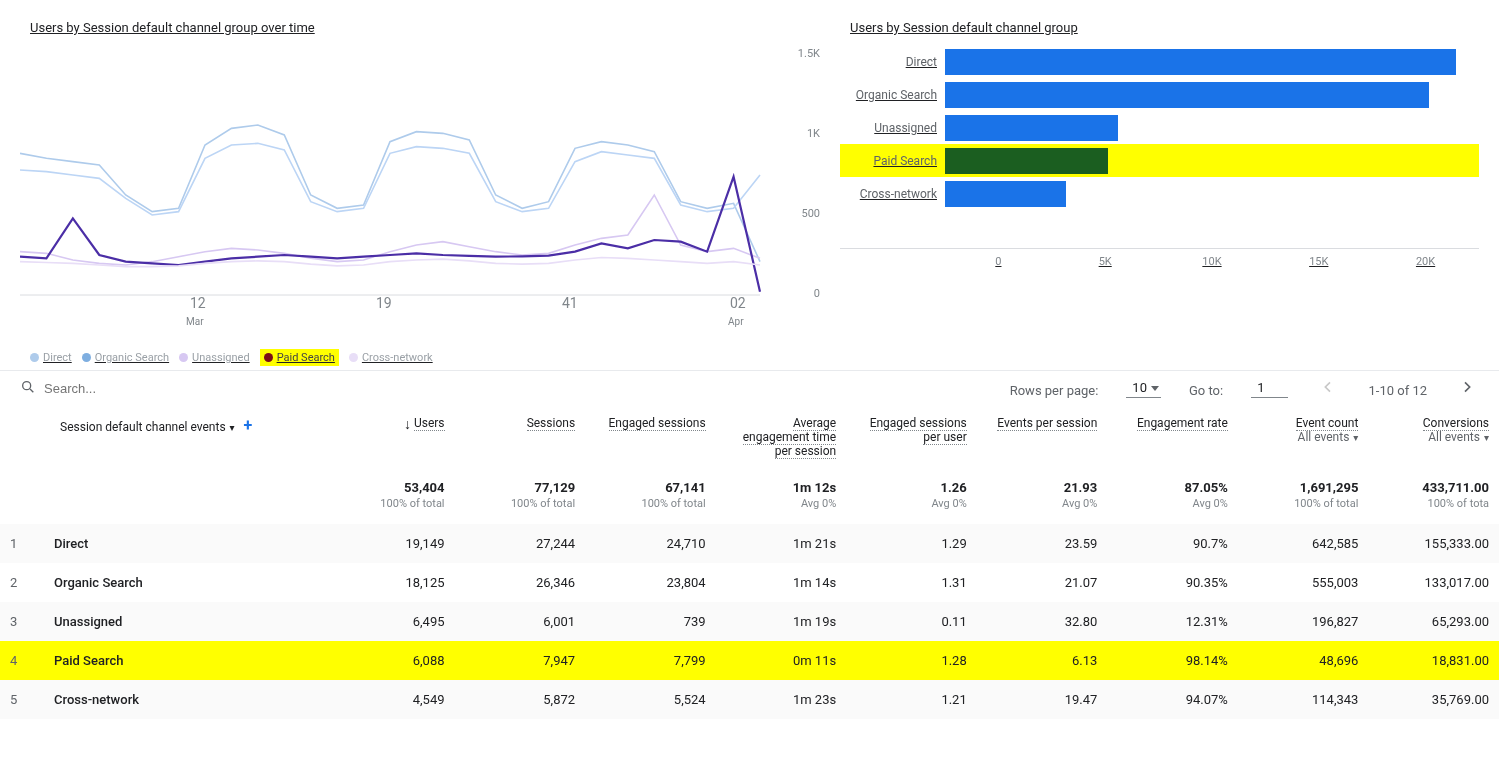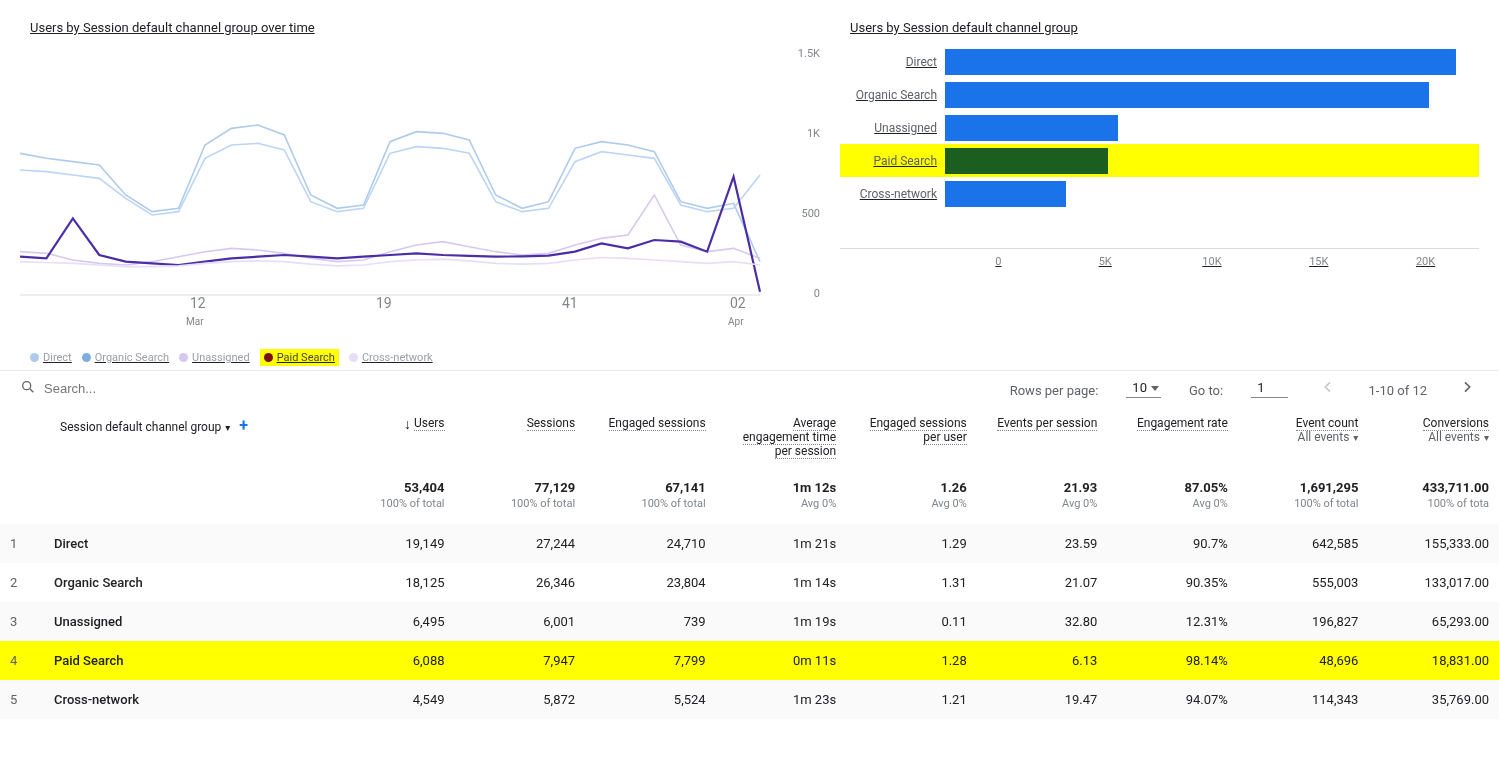--- a/index.html
+++ b/index.html
@@ -186,21 +186,21 @@
         <col>
         <col>
         <col>
         <col>
         <col>
       </colgroup>
     <thead>
       <tr>
         <th class="first-col" colspan="2">
           <span class="col-dropdown">
-            <span>Session default channel group</span>
+            <span>Session default channel events</span>
             <span class="down-arrow">▾</span>
           </span>
           <span class="plus-icon">+</span>
         </th>
         <th><span class="sort-arrow">↓</span> <span class="dotted">Users</span></th>
         <th><span class="dotted">Sessions</span></th>
         <th><span class="dotted">Engaged sessions</span></th>
         <th><span class="dotted">Average engagement time per session</span></th>
         <th><span class="dotted">Engaged sessions per user</span></th>
         <th><span class="dotted">Events per session</span></th>

